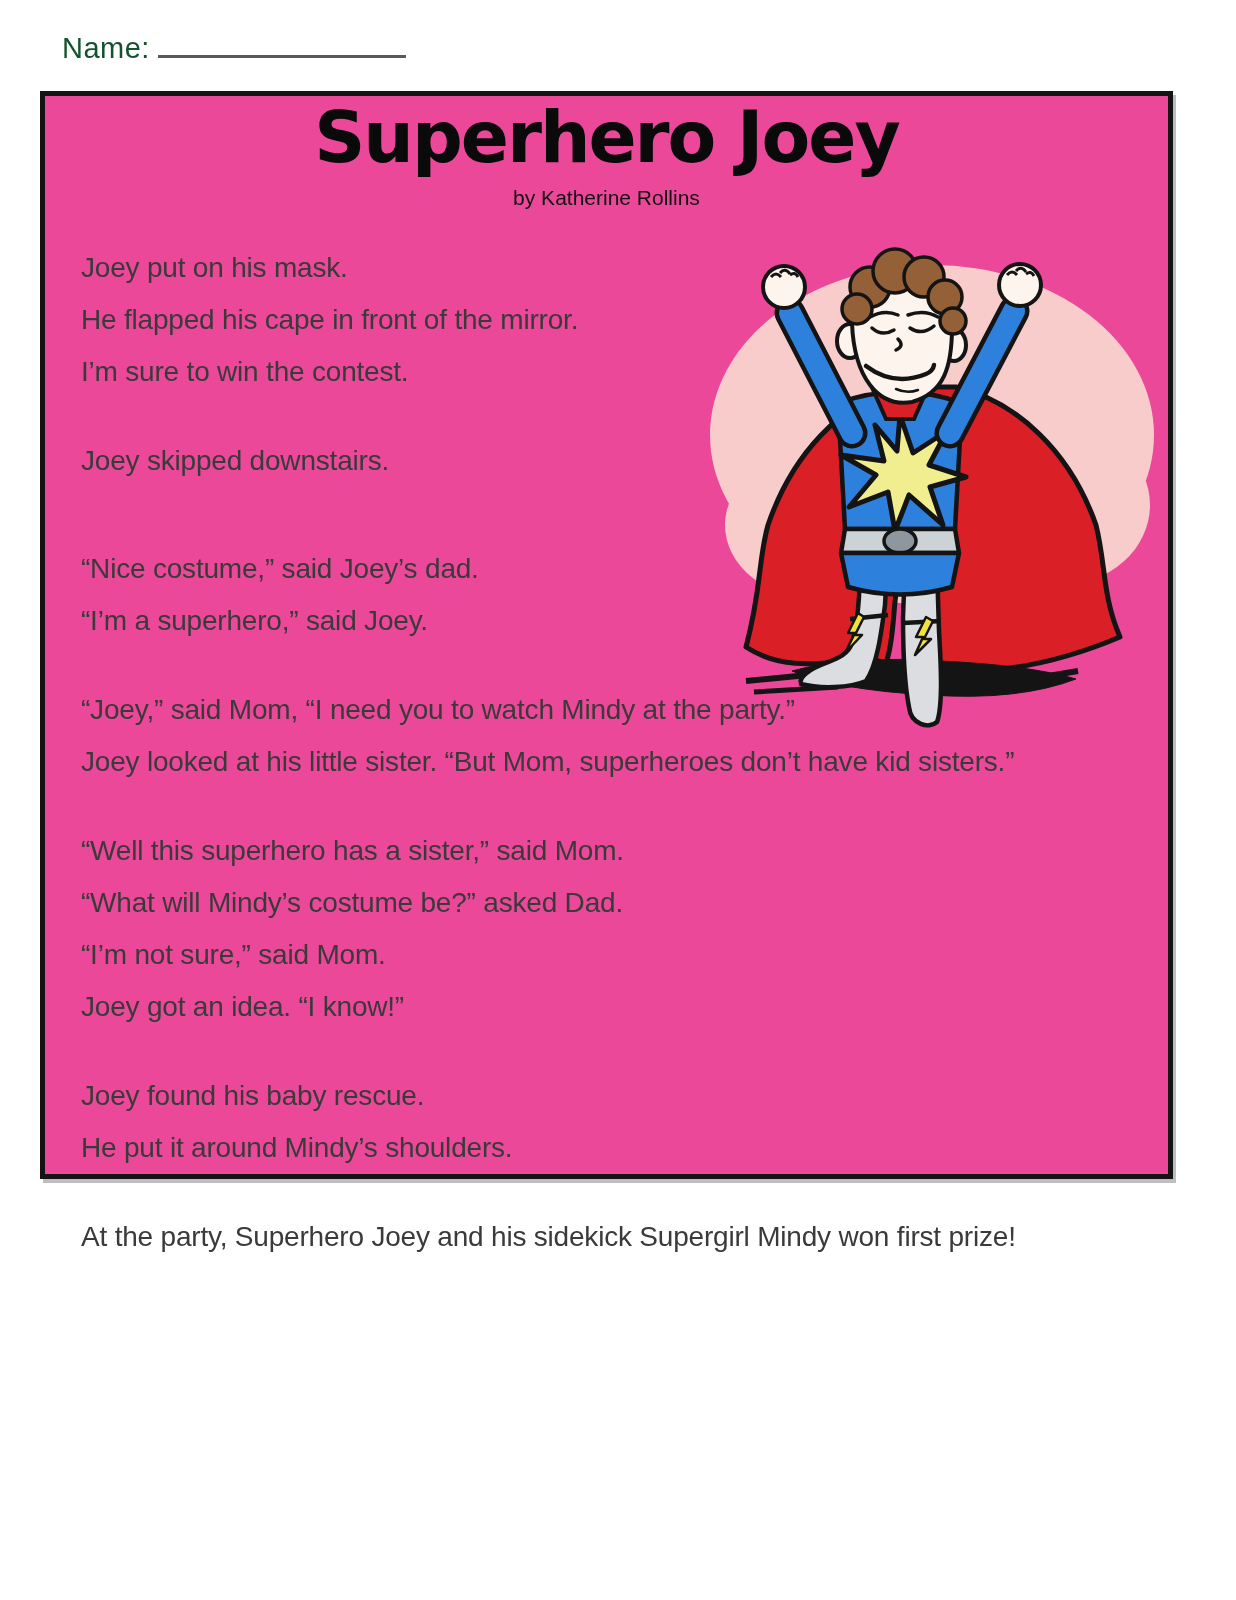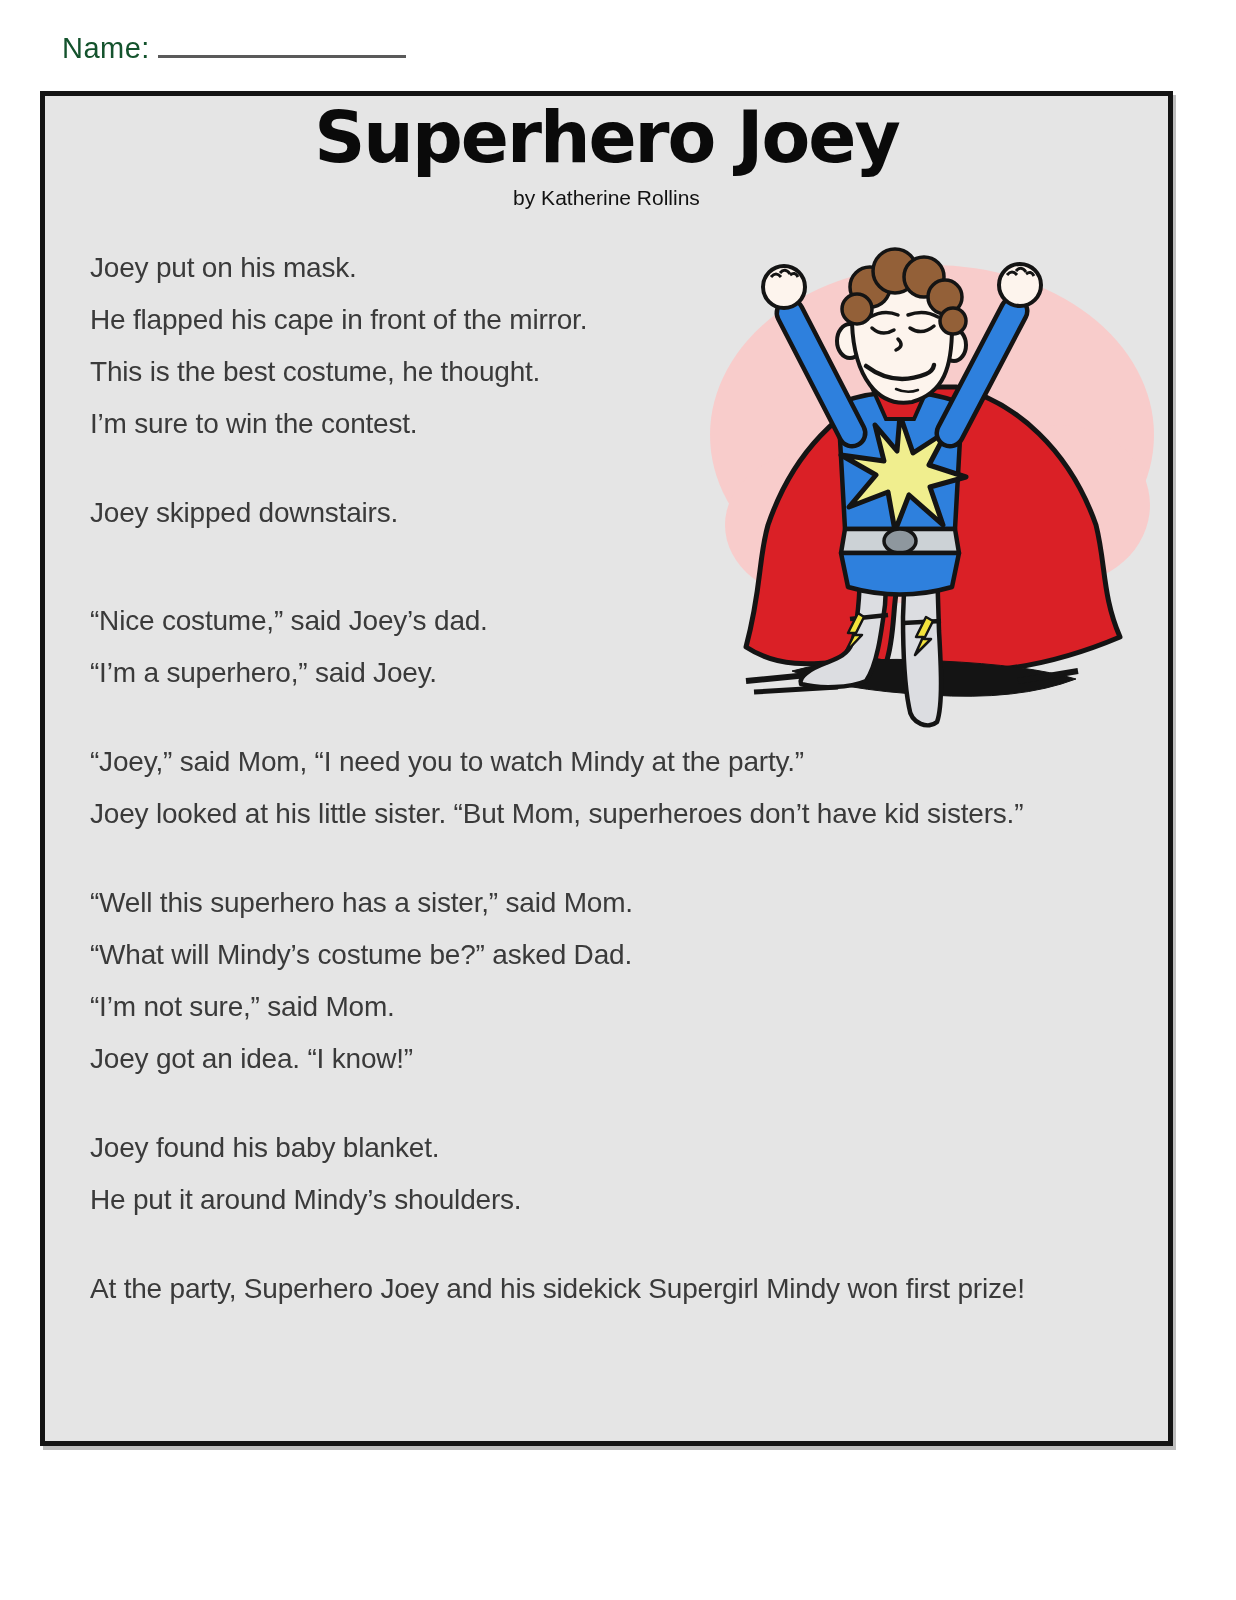--- a/index.html
+++ b/index.html
@@ -6,32 +6,32 @@
   html,body { width:1236px; height:1600px; background:#ffffff;
     font-family:"Liberation Sans", sans-serif; position:relative; overflow:hidden; }
 
   
   .name-row { position:absolute; top:32px; left:62px; font-size:29px; color:#14532d;
     letter-spacing:.5px; }
   .name-blank { display:inline-block; width:248px; height:26px; margin-left:8px;
     border-bottom:3px solid #5a5a5a; vertical-align:baseline; }
 
   
-  .frame { position:absolute; left:40px; top:91px; width:1133px; height:1355px;
-    border:5px solid #141414; background:#e5e5e5;
+  .frame { position:absolute; left:40px; top:91px; width:1133px; height:1088px;
+    border:5px solid #141414; background:#ec4899;
     box-shadow:3px 4px 0 rgba(110,110,110,.45); }
 
   .title { position:absolute; top:2px; left:0; right:0; text-align:center;
     font-family:"DejaVu Sans","Liberation Sans",sans-serif; font-weight:bold;
     font-size:71px; line-height:80px; letter-spacing:-2px; color:#0a0a0a; }
   .byline { position:absolute; top:90px; left:0; right:0; text-align:center;
     font-weight:normal; font-size:21px; color:#111; }
 
   
-  .story { position:absolute; left:45px; top:146px; right:10px; font-size:28px;
+  .story { position:absolute; left:36px; top:146px; right:10px; font-size:28px;
     color:#3a3a3a; letter-spacing:-.2px; }
   .para { margin:0 0 37px 0; }
   .para.gap-xl { margin-bottom:56px; }
   .line { display:block; height:52px; line-height:52px; white-space:nowrap; }
 
   
   .illo { position:absolute; left:655px; top:139px; width:465px; height:505px; }
   .illo svg { width:100%; height:100%; display:block; }
 </style>
 </head>
@@ -138,42 +138,41 @@
               <path d="M326,39 q5,-4 8,2"></path>
           </g>
         </g>
       </svg>
     </div>
 
     <div class="story">
       <div class="para">
         <span class="line">Joey put on his mask.</span>
         <span class="line">He flapped his cape in front of the mirror.</span>
-        <span class="line">This is the best costume, he thought.</span>
         <span class="line">I’m sure to win the contest.</span>
       </div>
       <div class="para gap-xl">
         <span class="line">Joey skipped downstairs.</span>
       </div>
       <div class="para">
         <span class="line">“Nice costume,” said Joey’s dad.</span>
         <span class="line">“I’m a superhero,” said Joey.</span>
       </div>
       <div class="para">
         <span class="line">“Joey,” said Mom, “I need you to watch Mindy at the party.”</span>
         <span class="line">Joey looked at his little sister. “But Mom, superheroes don’t have kid sisters.”</span>
       </div>
       <div class="para">
         <span class="line">“Well this superhero has a sister,” said Mom.</span>
         <span class="line">“What will Mindy’s costume be?” asked Dad.</span>
         <span class="line">“I’m not sure,” said Mom.</span>
         <span class="line">Joey got an idea. “I know!”</span>
       </div>
       <div class="para">
-        <span class="line">Joey found his baby blanket.</span>
+        <span class="line">Joey found his baby rescue.</span>
         <span class="line">He put it around Mindy’s shoulders.</span>
       </div>
       <div class="para">
         <span class="line">At the party, Superhero Joey and his sidekick Supergirl Mindy won first prize!</span>
       </div>
     </div>
 
   </div>
 </div>
 

